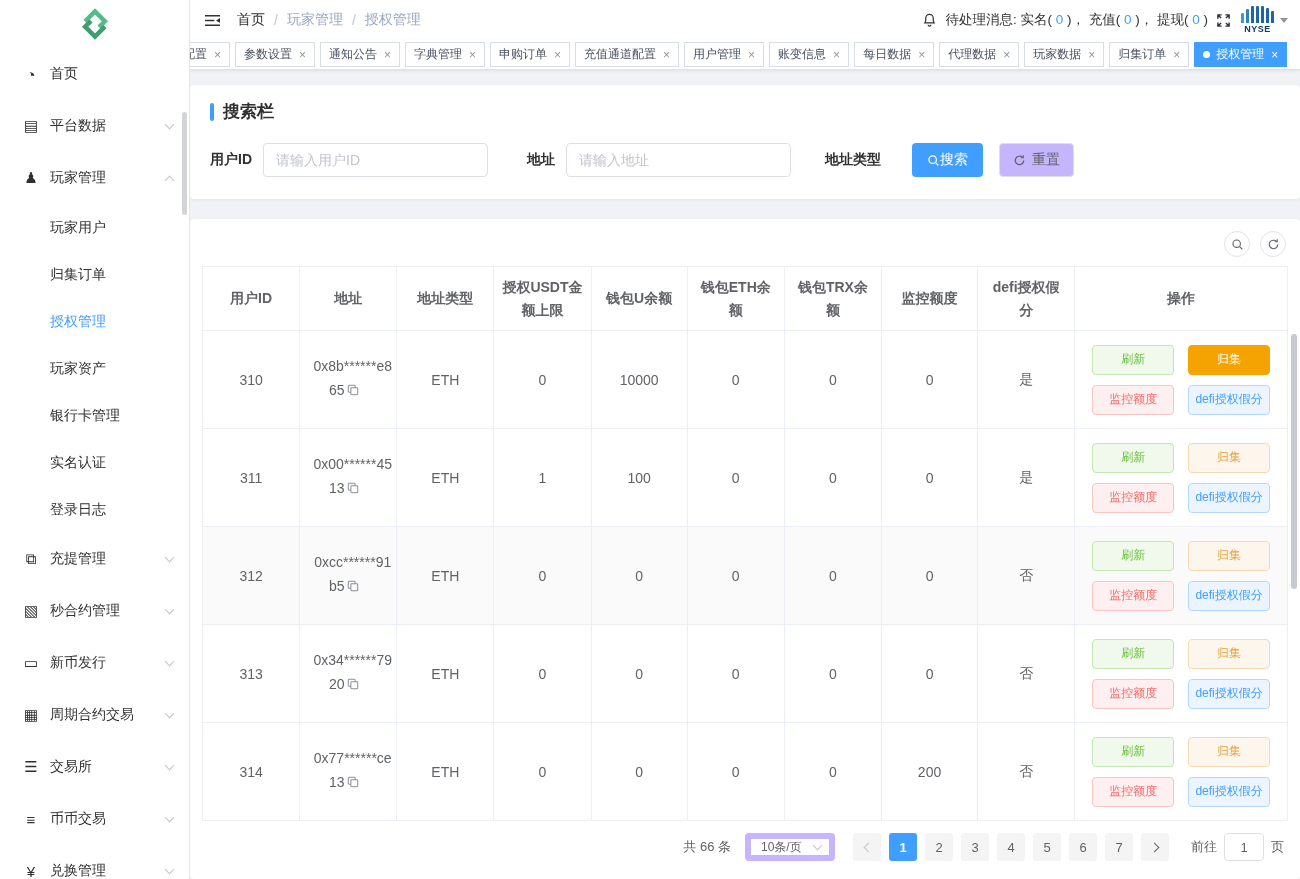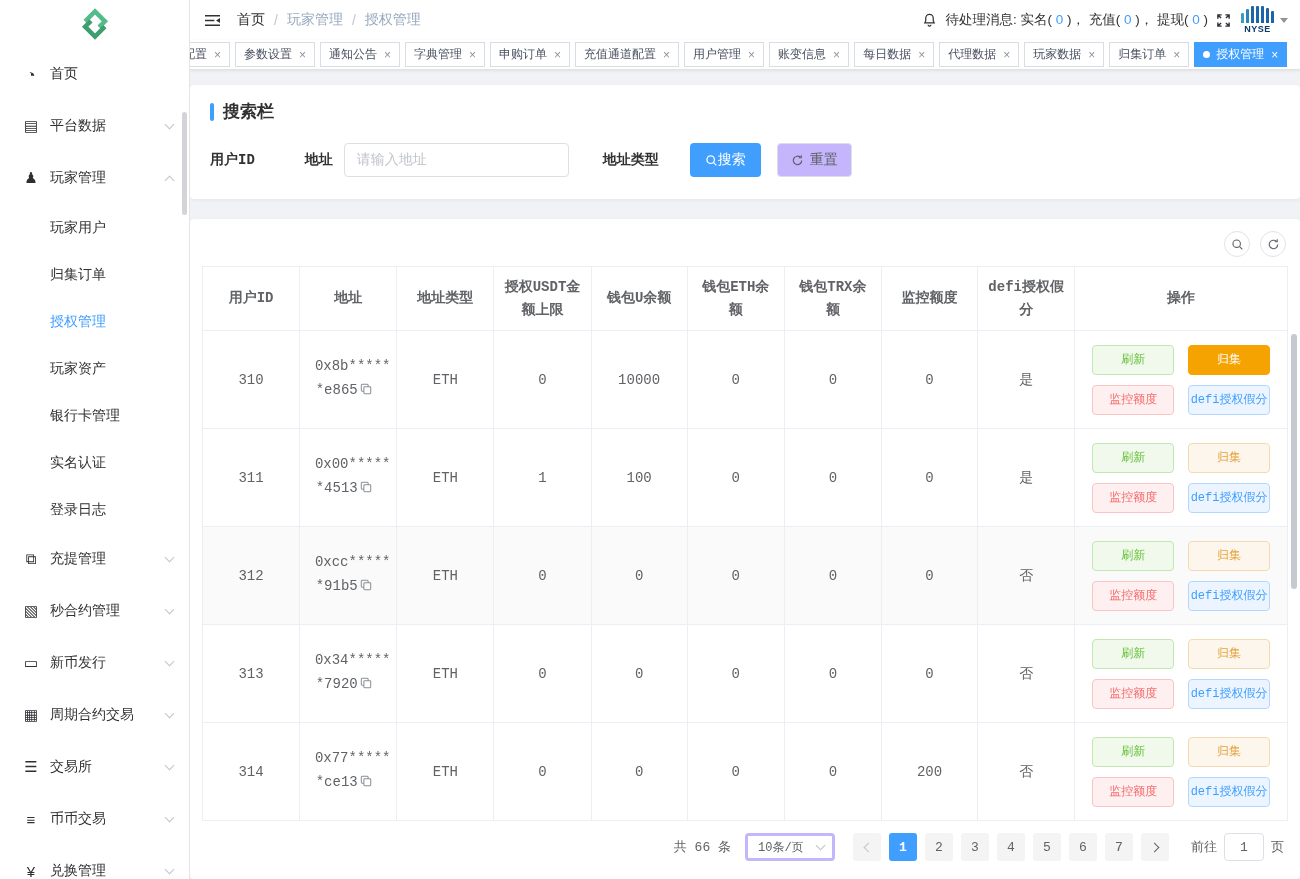--- a/index.html
+++ b/index.html
@@ -44,21 +44,21 @@
   .brand-caret { width:0; height:0; border-left:4px solid transparent; border-right:4px solid transparent; border-top:5px solid #909399; margin-left:6px; }
 
   .tabsbar { height:30px; background:#fff; border-bottom:1px solid #e2e2e2; box-shadow:0 1px 3px rgba(0,0,0,.07); display:flex; align-items:center; padding-right:6px; flex-shrink:0; overflow:hidden; }
   .tab { display:inline-flex; align-items:center; height:25px; padding:0 8px; border:1px solid #d8dce5; background:#fff; color:#495060; font-size:12px; margin-right:5px; cursor:pointer; flex-shrink:0; white-space:nowrap; }
   .tab.clipped { margin-left:-16px; }
   .tab .close { margin-left:7px; font-size:12px; color:#909399; line-height:1; }
   .tab.active { background:#409eff; border-color:#409eff; color:#fff; }
   .tab.active .close { color:#fff; }
   .tab .dot { width:7px; height:7px; border-radius:50%; background:#fff; margin-right:6px; }
 
-  .content { flex:1; padding:15px 0 0; overflow:hidden;font-family:Liberation Mono, monospace; }
+  .content { flex:1; padding:15px 0 0; overflow:hidden; }
   .card { background:#fff; border-radius:4px; box-shadow:0 1px 4px rgba(0,0,0,.06); }
 
   
   .search-card { padding:15px 20px 22px; margin-bottom:20px; }
   .card-title-row { display:flex; align-items:center; margin-bottom:20px; }
   .title-accent { width:4px; height:18px; background:#409eff; border-radius:2px; margin-right:9px; }
   .card-title { font-size:17px; font-weight:bold; color:#303133; }
   .search-form { display:flex; align-items:center; }
   .field-label { font-weight:bold; font-size:14px; color:#303133; margin-right:11px; white-space:nowrap; }
   .text-input { width:225px; height:34px; border:1px solid #dcdfe6; border-radius:4px; padding:0 12px; font-size:14px; color:#606266; outline:none; font-family:inherit; }
@@ -89,21 +89,21 @@
   .abtn-collect { background:#fdf6ec; border-color:#f5dab1; color:#e6a23c; }
   .abtn-collect.solid { background:#f5a300; border-color:#f5a300; color:#fff; }
   .abtn-monitor { background:#fef0f0; border-color:#fbc4c4; color:#f56c6c; }
   .abtn-defi { background:#ecf5ff; border-color:#b3d8ff; color:#409eff; }
 
   .table-scroll-thumb { position:absolute; right:3px; top:115px; width:6px; height:255px; background:#c6c9cf; border-radius:3px; }
 
   
   .pagination { display:flex; align-items:center; justify-content:flex-end; margin-top:12px; padding-right:4px; font-size:13px; color:#606266; }
   .pg-total { margin-right:14px; }
-  .pg-size { width:90px; height:28px; border:3px solid #c4b5fd; border-radius:4px; display:flex; align-items:center; justify-content:space-between; padding:0 8px 0 10px; font-size:12px; color:#606266; margin-right:14px; cursor:pointer; background:#fff; }
+  .pg-size { width:90px; height:28px; border:6px solid #c4b5fd; border-radius:4px; display:flex; align-items:center; justify-content:space-between; padding:0 8px 0 10px; font-size:12px; color:#606266; margin-right:14px; cursor:pointer; background:#fff; }
   .pg-btn { min-width:28px; height:28px; background:#f4f4f5; border-radius:3px; display:flex; align-items:center; justify-content:center; margin:0 4px; font-size:13px; color:#606266; cursor:pointer; border:none; font-family:inherit; }
   .pg-btn.active { background:#409eff; color:#fff; font-weight:bold; }
   .pg-chev { width:7px; height:7px; border-right:1.5px solid #606266; border-bottom:1.5px solid #606266; }
   .pg-chev.left { transform:rotate(135deg); margin-left:2px; border-color:#c0c4cc; }
   .pg-chev.right { transform:rotate(-45deg); margin-right:2px; }
   .pg-goto { margin-left:18px; display:flex; align-items:center; gap:7px; }
   .pg-goto input { width:40px; height:28px; border:1px solid #dcdfe6; border-radius:4px; text-align:center; font-size:13px; color:#606266; outline:none; font-family:inherit; }
 </style>
 </head>
 <body>
@@ -292,20 +292,21 @@
 
     <div class="content">
 
       <div class="card search-card">
         <div class="card-title-row">
           <span class="title-accent"></span>
           <span class="card-title">搜索栏</span>
         </div>
         <div class="search-form">
           <span class="field-label">用户ID</span>
+          <input class="text-input" type="text" placeholder="请输入用户ID" style="">
           <span class="gap"></span>
           <span class="field-label">地址</span>
           <input class="text-input" type="text" placeholder="请输入地址" style="">
           <span class="gap" style="width:34px;"></span>
           <span class="field-label">地址类型</span>
           <button class="btn btn-primary">
             <svg width="13" height="13" viewBox="0 0 16 16" fill="none" stroke="currentColor" stroke-width="1.6">
                 <circle cx="7" cy="7" r="4.6"></circle>
                 <line x1="10.6" y1="10.6" x2="14" y2="14"></line>
               </svg>

